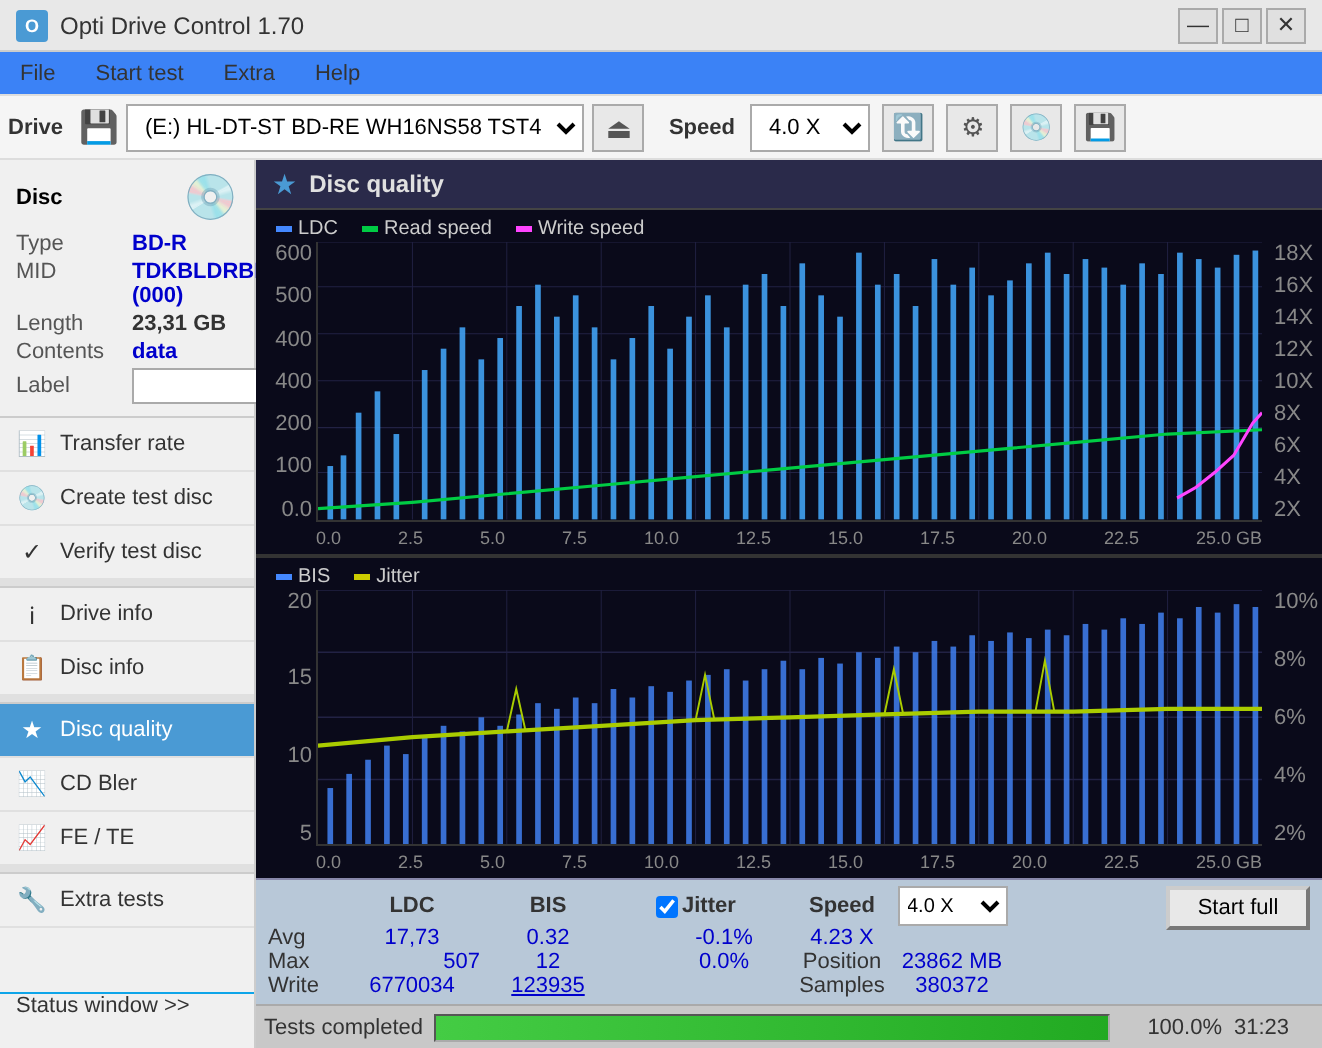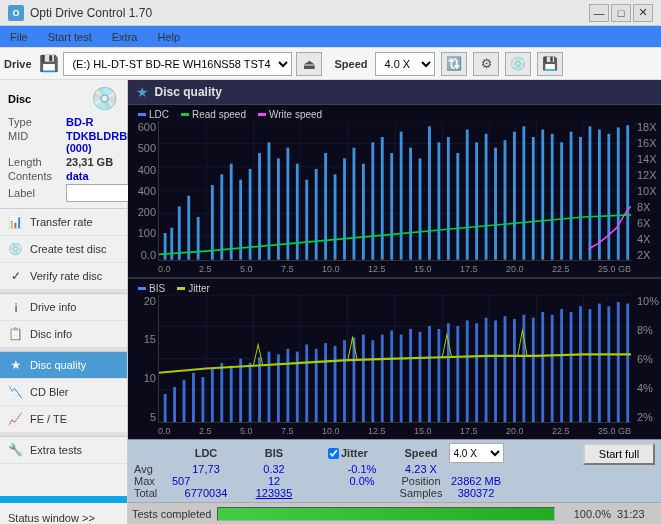--- a/index.html
+++ b/index.html
@@ -46,21 +46,21 @@
     .label-icon-btn { width: 18px; height: 18px; border: 1px solid #aaa; background: #e8e8e8; cursor: pointer; display: flex; align-items: center; justify-content: center; font-size: 11px; }
 
     
     .nav-items { flex: 1; }
     .nav-item { display: flex; align-items: center; gap: 6px; padding: 5px 8px; cursor: pointer; font-size: 11px; color: #333; border-bottom: 1px solid #e0e0e0; }
     .nav-item.active { background: #4a9ad4; color: white; }
     .nav-item-icon { width: 16px; height: 16px; display: flex; align-items: center; justify-content: center; font-size: 12px; flex-shrink: 0; }
     .nav-separator { height: 4px; background: #e0e0e0; border-bottom: 1px solid #ccc; }
 
     
-    .status-bar-sidebar { height: 28px; border-top: 7px solid #0ea5e9; display: flex; align-items: flex-end; padding: 0 8px; cursor: pointer; font-size: 11px; color: #333; }
+    .status-bar-sidebar { height: 28px; border-top: 1px solid #0ea5e9; display: flex; align-items: flex-start; padding: 0 8px; cursor: pointer; font-size: 11px; color: #333; }
 
     
     .content-area { flex: 1; display: flex; flex-direction: column; background: #1a1a2e; overflow: hidden; }
 
     
     .chart-header { background: #2a2a4a; padding: 4px 8px; display: flex; align-items: center; gap: 6px; border-bottom: 1px solid #444; }
     .chart-header-title { color: #e0e0e0; font-size: 12px; font-weight: bold; }
     .chart-header-icon { color: #4a9ad4; font-size: 14px; }
 
     
@@ -183,21 +183,21 @@
       <div class="nav-item">
         <span class="nav-item-icon">📊</span>
         <span>Transfer rate</span>
       </div>
       <div class="nav-item">
         <span class="nav-item-icon">💿</span>
         <span>Create test disc</span>
       </div>
       <div class="nav-item">
         <span class="nav-item-icon">✓</span>
-        <span>Verify rate disc</span>
+        <span>Verify test disc</span>
       </div>
       <div class="nav-separator"></div>
       <div class="nav-item">
         <span class="nav-item-icon">ℹ</span>
         <span>Drive info</span>
       </div>
       <div class="nav-item">
         <span class="nav-item-icon">📋</span>
         <span>Disc info</span>
       </div>
@@ -519,29 +519,29 @@
               <td style="font-size:11px; color:#333;margin-left:44px;">Avg</td>
               <td style="text-align:center; color:#0000cc;">17,73</td>
               <td style="text-align:center; color:#0000cc;">0.32</td>
               <td></td>
               <td style="text-align:center; color:#0000cc;margin-top:20px;">-0.1%</td>
               <td style="text-align:center; color:#0000cc;">4.23 X</td>
               <td></td>
             </tr>
             <tr>
               <td style="font-size:11px; color:#333;">Max</td>
-              <td style="text-align:left; color:#0000cc;">507</td>
+              <td style="text-align:right; color:#0000cc;">507</td>
               <td style="text-align:center; color:#0000cc;">12</td>
               <td></td>
               <td style="text-align:center; color:#0000cc;">0.0%</td>
               <td style="text-align:center; color:#333; font-size:11px;">Position</td>
               <td style="text-align:center; color:#0000cc; font-size:11px;">23862 MB</td>
             </tr>
             <tr>
-              <td style="font-size:11px; color:#333;">Total</td>
+              <td style="font-size:11px; color:#333;">Write</td>
               <td style="text-align:center; color:#0000cc;">6770034</td>
               <td style="text-align:center; color:#0000cc;text-decoration:underline;">123935</td>
               <td></td>
               <td></td>
               <td style="text-align:center; color:#333; font-size:11px;">Samples</td>
               <td style="text-align:center; color:#0000cc; font-size:11px;">380372</td>
             </tr>
           </tbody>
             </table>
         </div>

